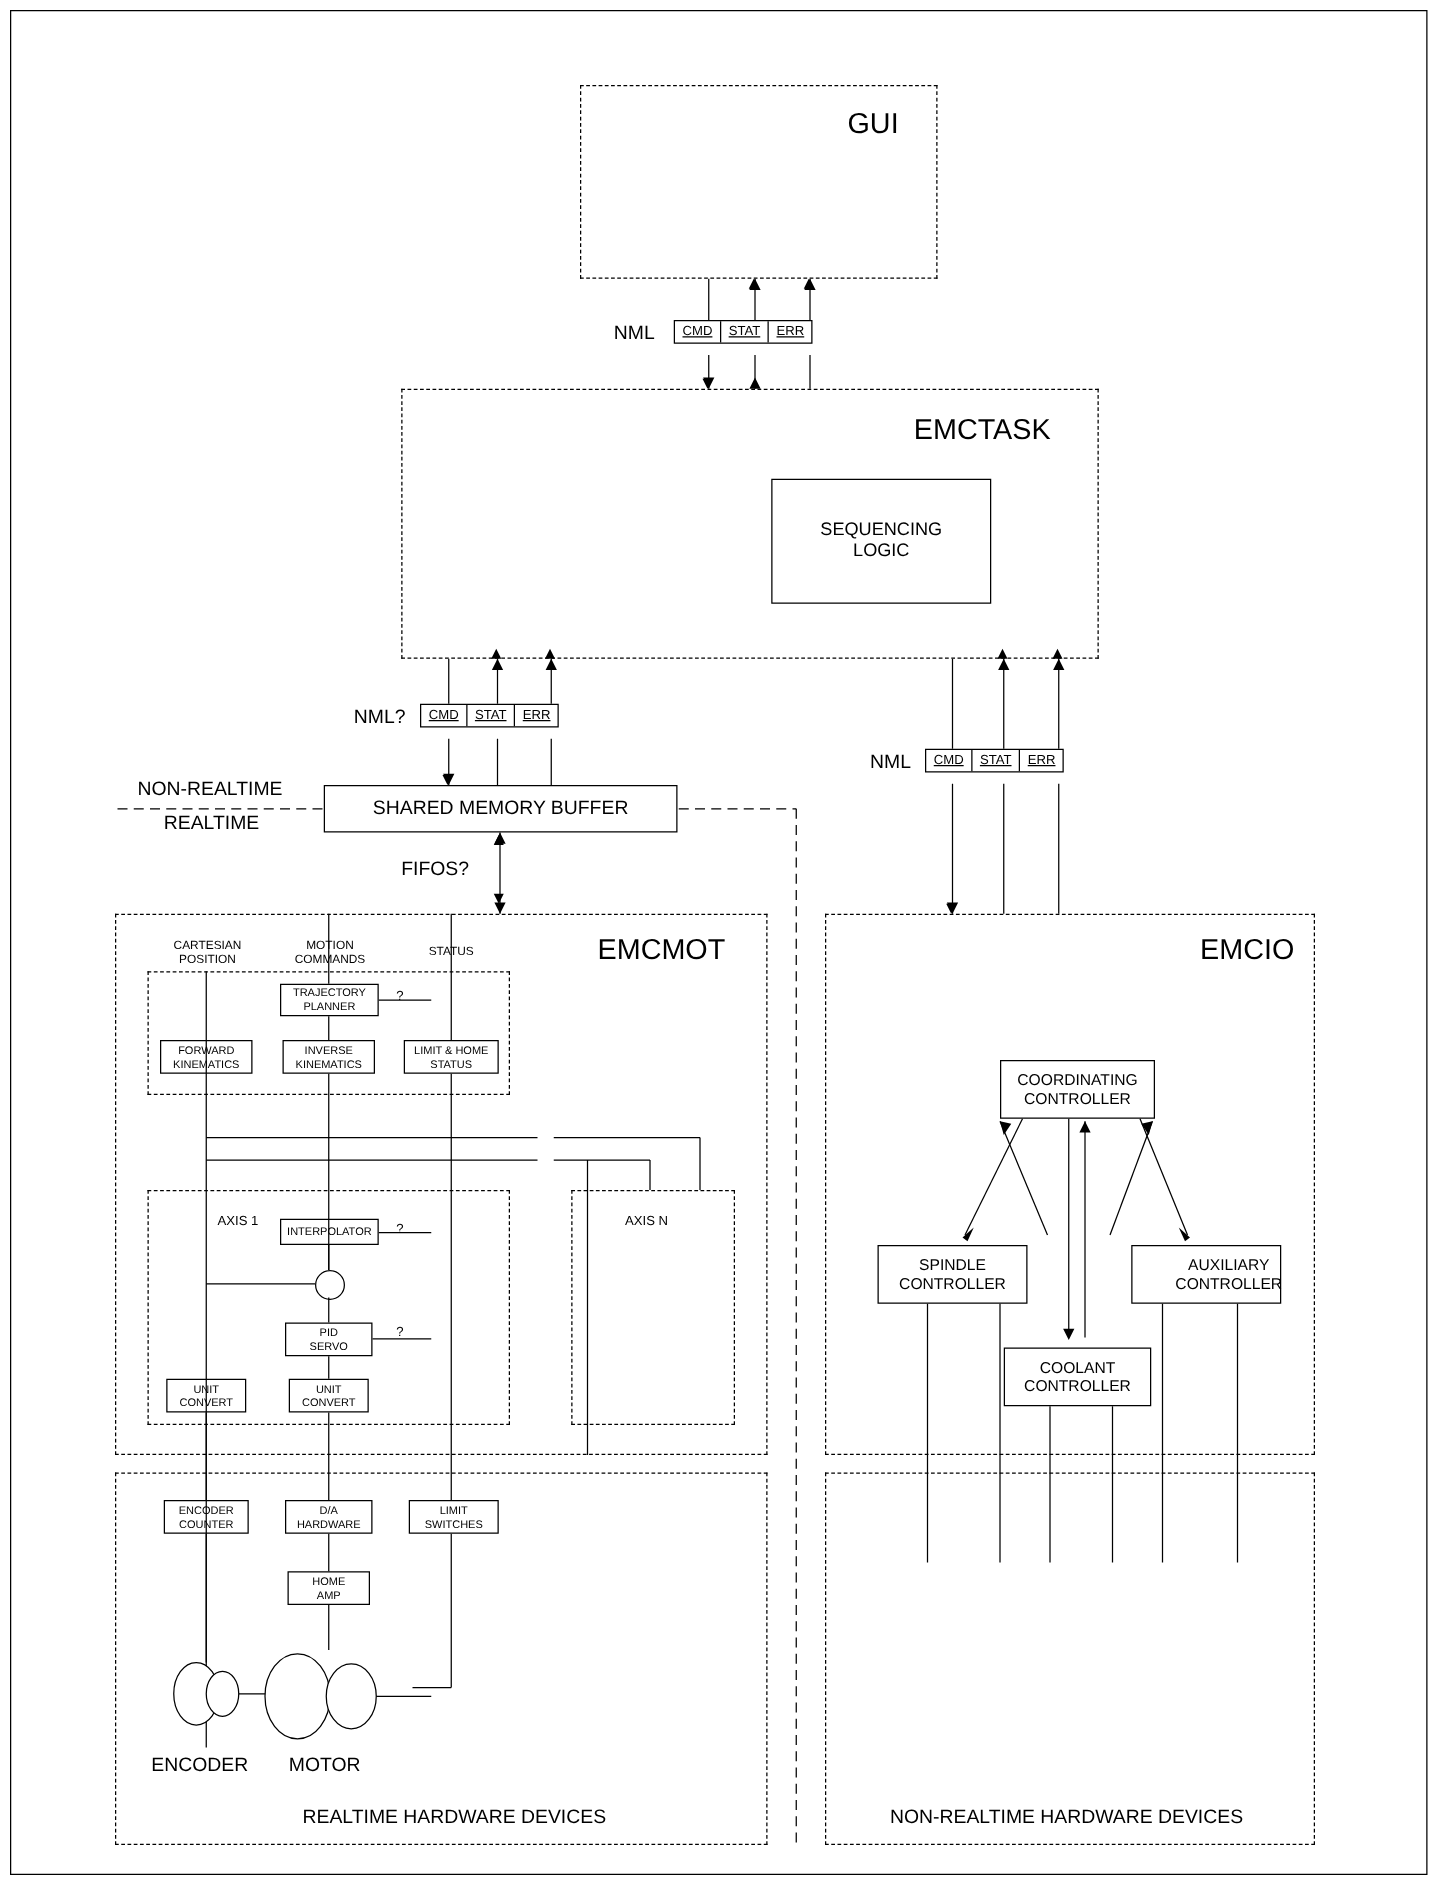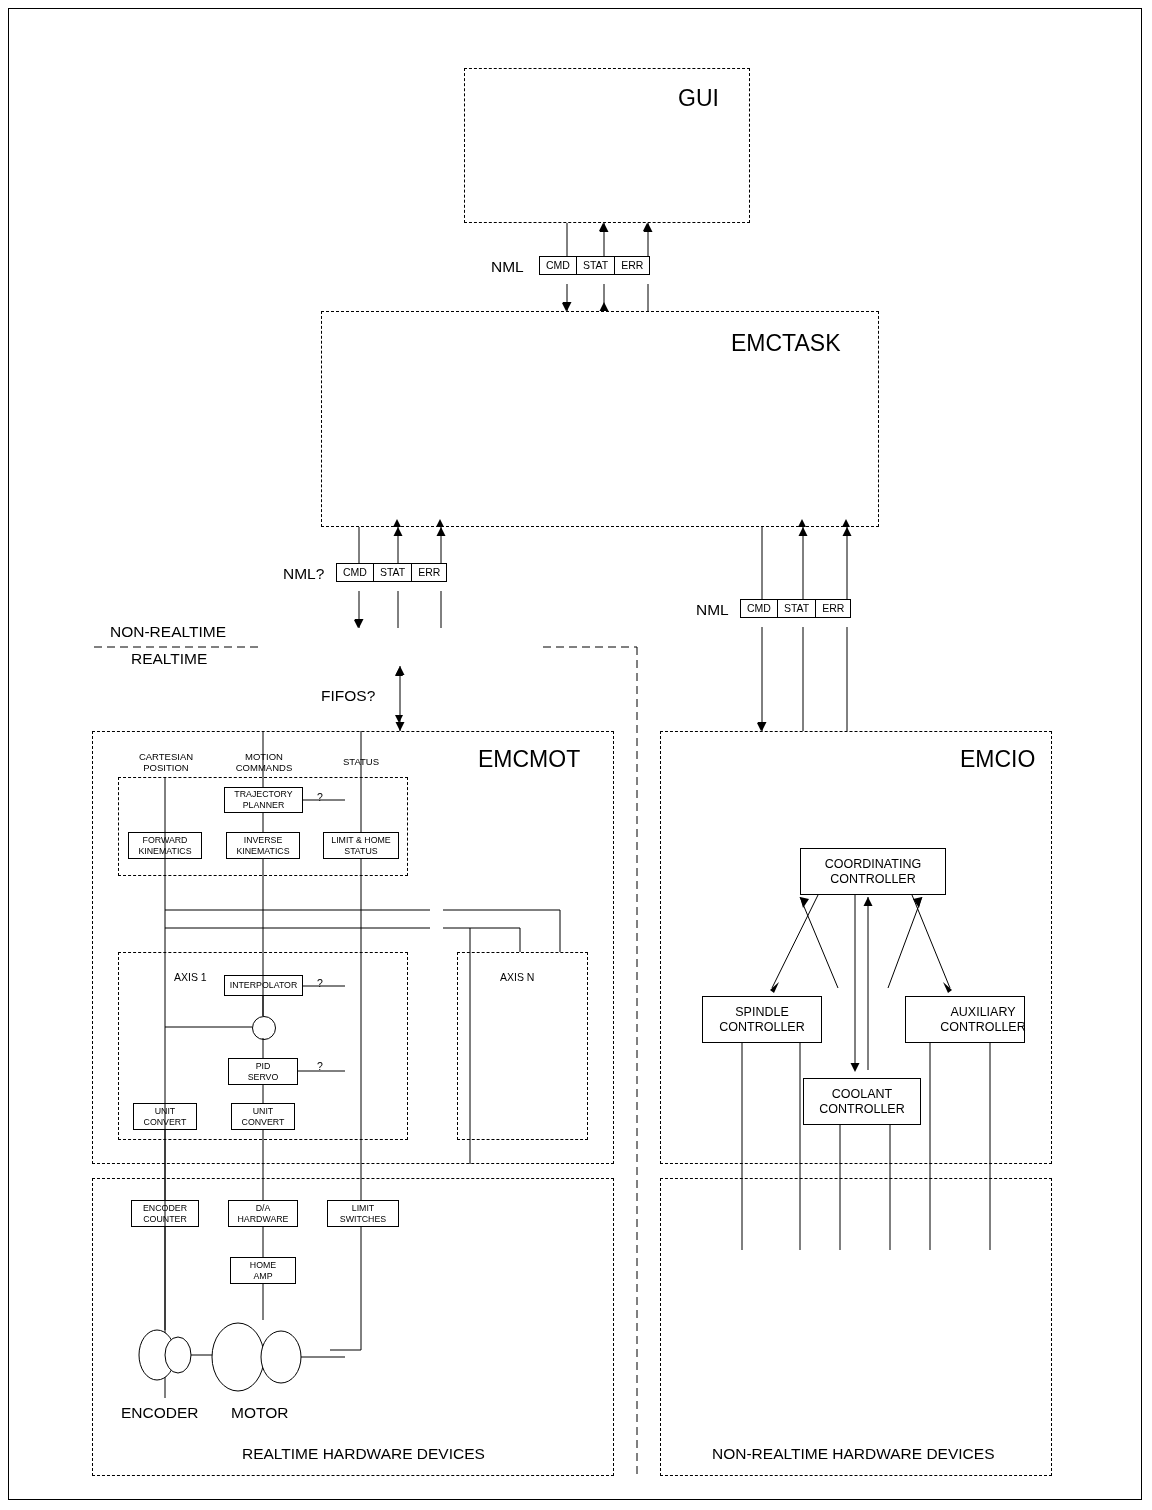--- a/index.html
+++ b/index.html
@@ -52,20 +52,21 @@
   .t9  { font-size:8.8px; }
 
   
   .msgstrip { display:flex; border:1px solid #000; background:#fff; }
   .msgstrip > div {
     border-right:1px solid #000;
     padding:2px 6px;
     font-size:10.5px;
     text-align:center;
     line-height:1.2;
+    text-decoration:underline;
   }
   .msgstrip > div:last-child { border-right:none; }
 
   
   .arr-up, .arr-down, .arr-left, .arr-right {
     position:absolute; width:0; height:0;
   }
   .arr-up {
     border-left:4.5px solid transparent;
     border-right:4.5px solid transparent;
@@ -98,35 +99,38 @@
   <div class="lbl t16" style="left:491px; top:258px;">NML</div>
   <div class="msgstrip abs" style="left:539px; top:256px;">
     <div>CMD</div>
     <div>STAT</div>
     <div>ERR</div>
   </div>
 
   <div class="abs dash" style="left:321px; top:311px; width:558px; height:216px;"></div>
   <div class="lbl t24" style="left:731px; top:330px;">EMCTASK</div>
 
+  <div class="abs solid ctr t15" style="left:617px; top:383px; width:176px; height:100px; white-space:pre;">SEQUENCING
+LOGIC</div>
 
   <div class="lbl t16" style="left:283px; top:565px;">NML?</div>
   <div class="msgstrip abs" style="left:336px; top:563px;">
     <div>CMD</div>
     <div>STAT</div>
     <div>ERR</div>
   </div>
 
   <div class="lbl t16" style="left:696px; top:601px;">NML</div>
   <div class="msgstrip abs" style="left:740px; top:599px;">
     <div>CMD</div>
     <div>STAT</div>
     <div>ERR</div>
   </div>
 
+  <div class="abs solid ctr t16" style="left:259px; top:628px; width:283px; height:38px;">SHARED MEMORY BUFFER</div>
 
   <div class="lbl t16" style="left:110px; top:623px;">NON-REALTIME</div>
   <div class="lbl t16" style="left:131px; top:650px;">REALTIME</div>
 
   <div class="lbl t16" style="left:321px; top:687px;">FIFOS?</div>
 
   <div class="abs dash" style="left:92px; top:731px; width:522px; height:433px;"></div>
   <div class="lbl t24" style="left:478px; top:746px;">EMCMOT</div>
 
   <div class="lbl t10 ctr" style="left:124px; top:749px; width:84px; height:26px; white-space:pre;">CARTESIAN
@@ -164,21 +168,21 @@
 CONVERT</div>
   <div class="abs solid ctr t9" style="left:231px; top:1103px; width:64px; height:27px; white-space:pre;">UNIT
 CONVERT</div>
 
   <div class="abs dash" style="left:457px; top:952px; width:131px; height:188px;"></div>
   <div class="lbl t11" style="left:500px; top:971px;">AXIS N</div>
 
   <div class="abs dash" style="left:660px; top:731px; width:392px; height:433px;"></div>
   <div class="lbl t24" style="left:960px; top:746px;">EMCIO</div>
 
-  <div class="abs solid ctr t13" style="left:800px; top:848px; width:146px; height:47px; white-space:pre;">COORDINATING
+  <div class="abs solid ctr t13" style="left:800px; top:848px; width:124px; height:47px; white-space:pre;">COORDINATING
 CONTROLLER</div>
   <div class="abs solid ctr t13" style="left:702px; top:996px; width:120px; height:47px; white-space:pre;">SPINDLE
 CONTROLLER</div>
   <div class="abs solid ctr t13" style="left:905px; top:996px; width:120px; height:47px; white-space:pre;padding-left:36px;">AUXILIARY
 CONTROLLER</div>
   <div class="abs solid ctr t13" style="left:803px; top:1078px; width:118px; height:47px; white-space:pre;">COOLANT
 CONTROLLER</div>
 
   <div class="abs dash" style="left:92px; top:1178px; width:522px; height:298px;"></div>
   <div class="lbl t16" style="left:242px; top:1445px;">REALTIME HARDWARE DEVICES</div>

